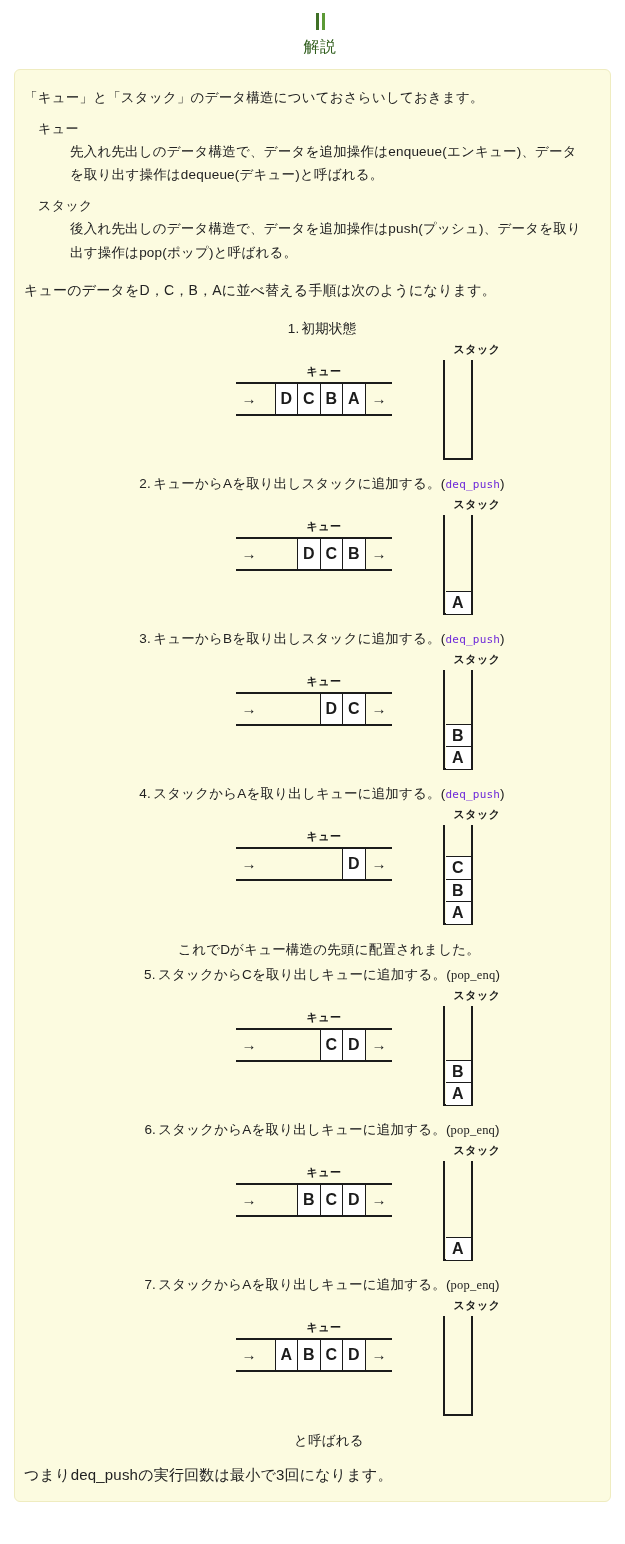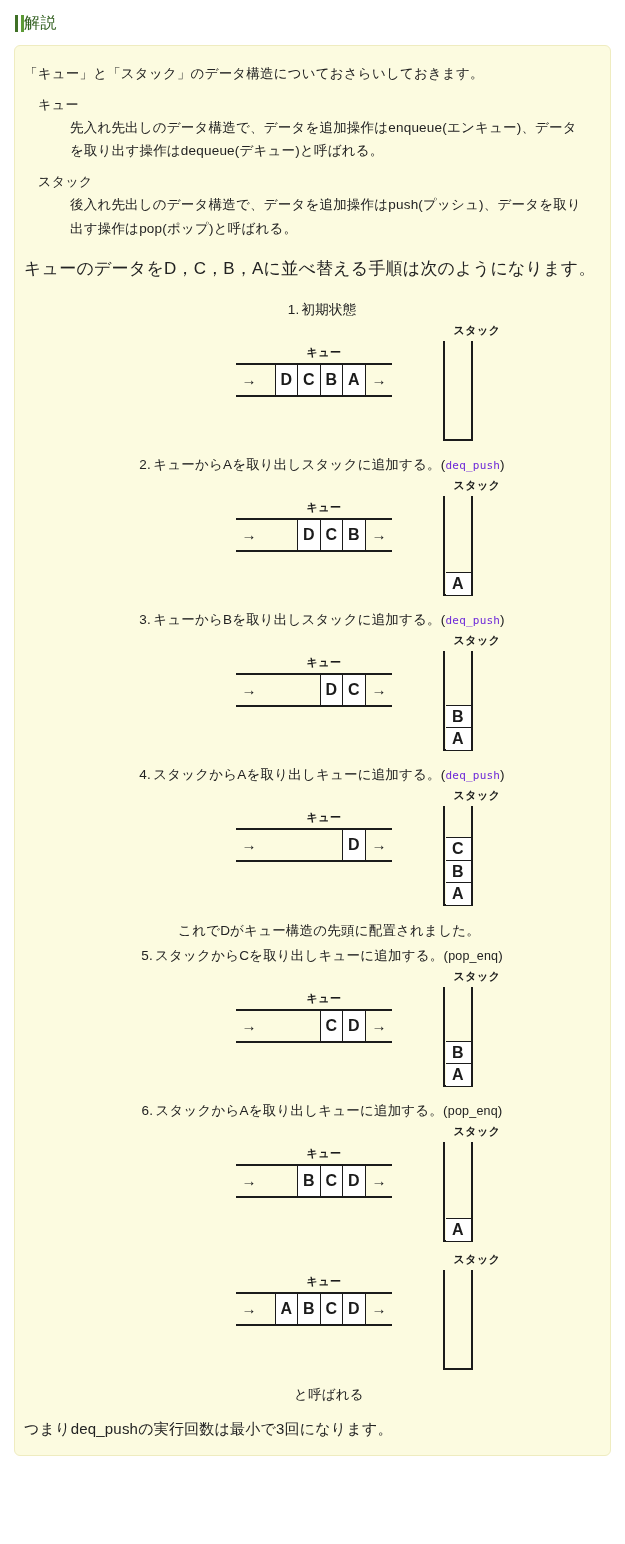--- a/index.html
+++ b/index.html
@@ -11,22 +11,23 @@
     width: 625px;
     font-family: "Liberation Sans", "DejaVu Sans", sans-serif;
     color: #222222;
     -webkit-font-smoothing: antialiased;
   }
 
   
   .section-header {
     display: flex;
     align-items: center;
-    gap: 0;
+    gap: 7px;
     padding: 13px 0 11px 15px;
+    flex-direction: column;
   }
   .marker {
     display: inline-flex;
     gap: 3px;
     align-items: center;
   }
   .marker i {
     display: block;
     width: 3px;
     height: 17px;
@@ -63,21 +64,21 @@
     letter-spacing: .4px;
   }
   .dl-def {
     font-size: 13.5px;
     line-height: 1.75;
     margin: 0 6px 2px 46px;
     letter-spacing: .2px;
   }
 
   .lead {
-    font-size: 17px;
+    font-size: 14px;
     line-height: 1.75;
     margin: 14px 0 10px 0;
     letter-spacing: .2px;
   }
 
   
   ol.steps {
     margin: 0;
     padding: 0 0 0 22px;
     list-style: none;
@@ -92,21 +93,21 @@
   }
   ol.steps > li .step-label {
     display: block;
     padding: 7px 0 2px 0;
   }
   ol.steps > li .step-num {
     display: inline-block;
     width: 16px;
   }
   .op-red { color: #6d28d9; font-family: "DejaVu Sans Mono", "Liberation Mono", monospace; font-weight: 400; font-size: 11px; }
-  .op-plain { font-family: Liberation Sans, sans-serif; font-size: 12.5px; color: #222; }
+  .op-plain { font-family: Liberation Serif, serif; font-size: 12.5px; color: #222; }
 
   .note {
     font-size: 13.5px;
     margin: 8px 0 0 16px;
     letter-spacing: .2px;
   }
 
   .tail {
     font-size: 15px;
     margin: 16px 0 2px 0;
@@ -386,20 +387,21 @@
             </div>
             <div class="stack-group">
               <div class="stack-label">スタック</div>
               <div class="stack-body">
                 <div class="s-cell">A</div>
               </div>
             </div>
           </div>
         </li>
         <li>
+          <span class="step-label"><span class="step-num">7.</span><span>スタックからAを取り出しキューに追加する。</span><span>(</span><span class="op-plain">pop_enq</span><span>)</span></span>
           <div class="diagram">
             <div class="queue-group">
               <div class="queue-label">キュー</div>
               <div class="queue-channel">
                 <div class="q-arrow left">→</div>
                 <div class="q-cells">
                   <div class="q-cell">A</div>
                   <div class="q-cell">B</div>
                   <div class="q-cell">C</div>
                   <div class="q-cell">D</div>

